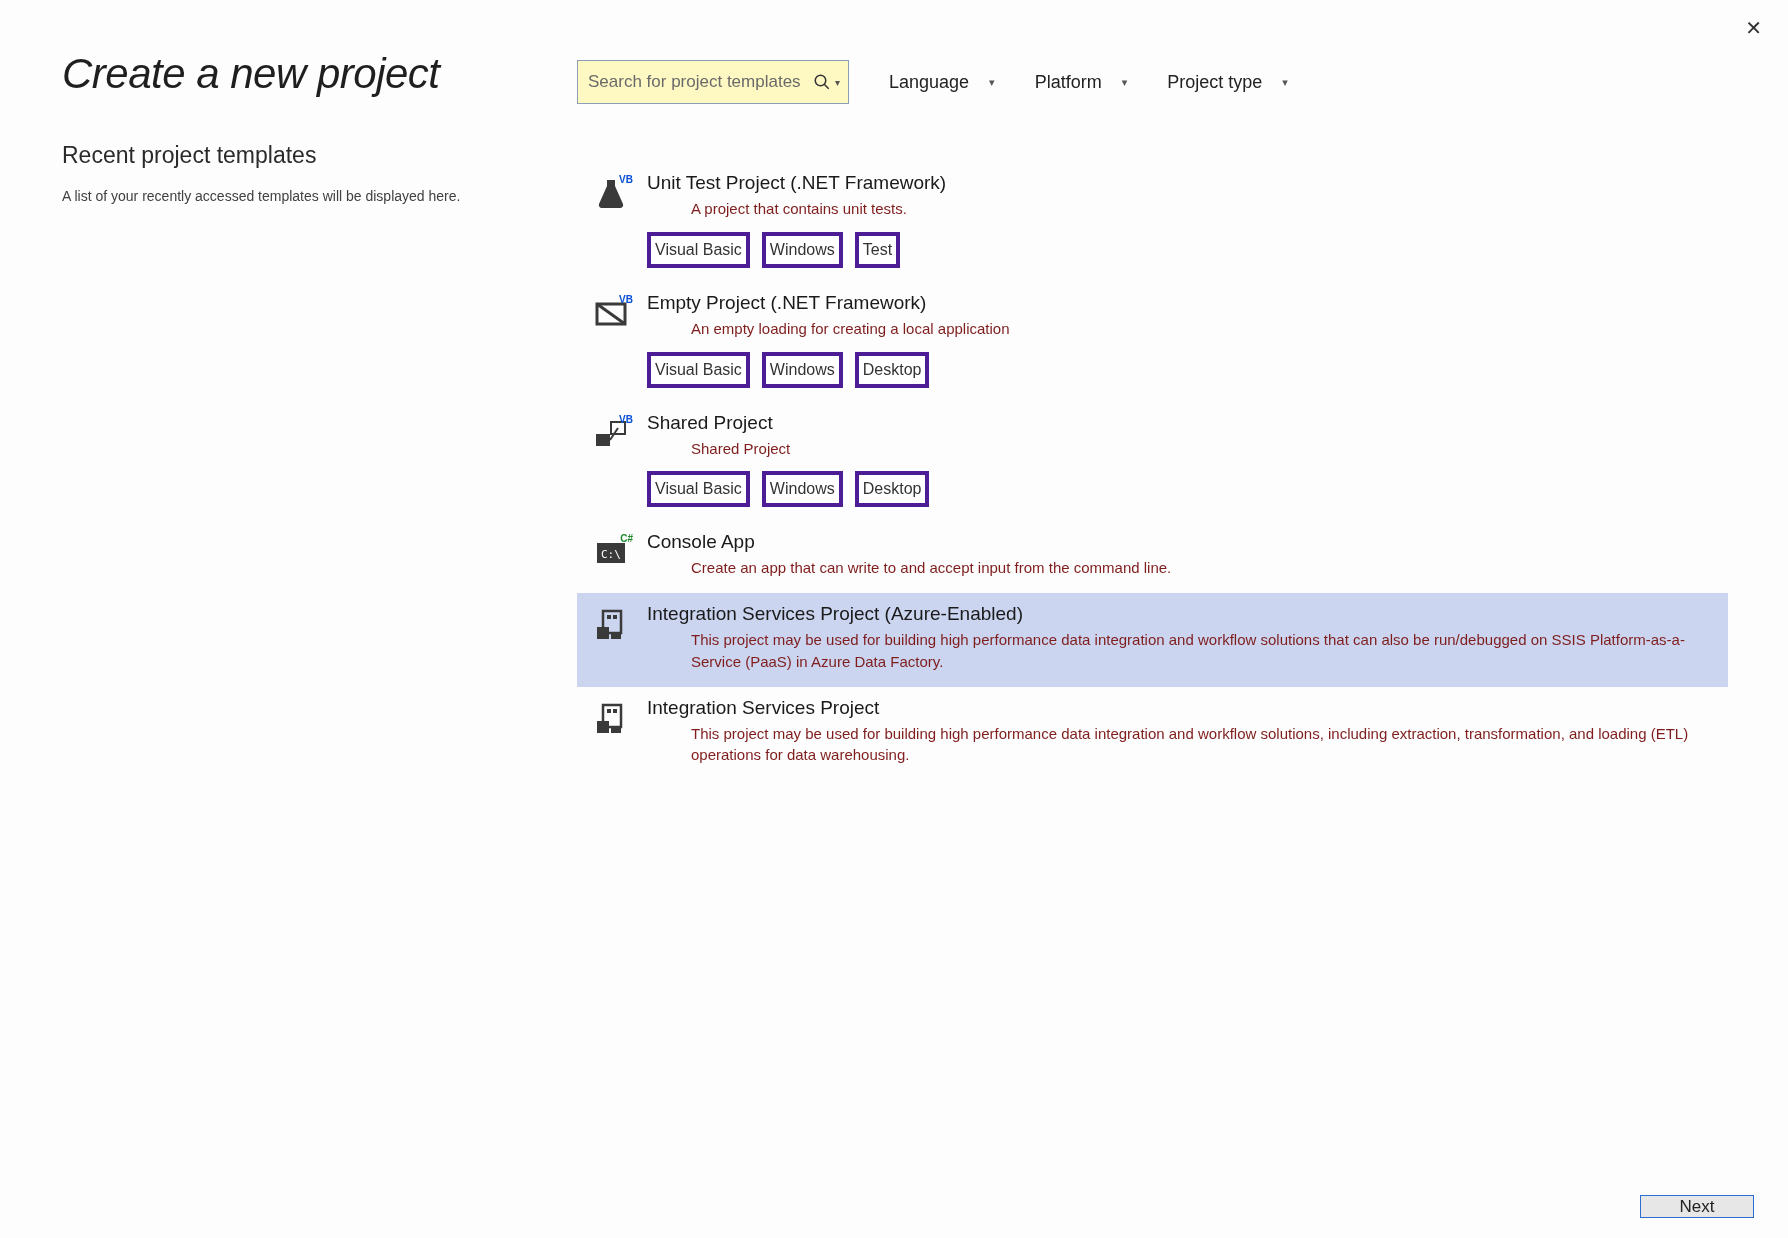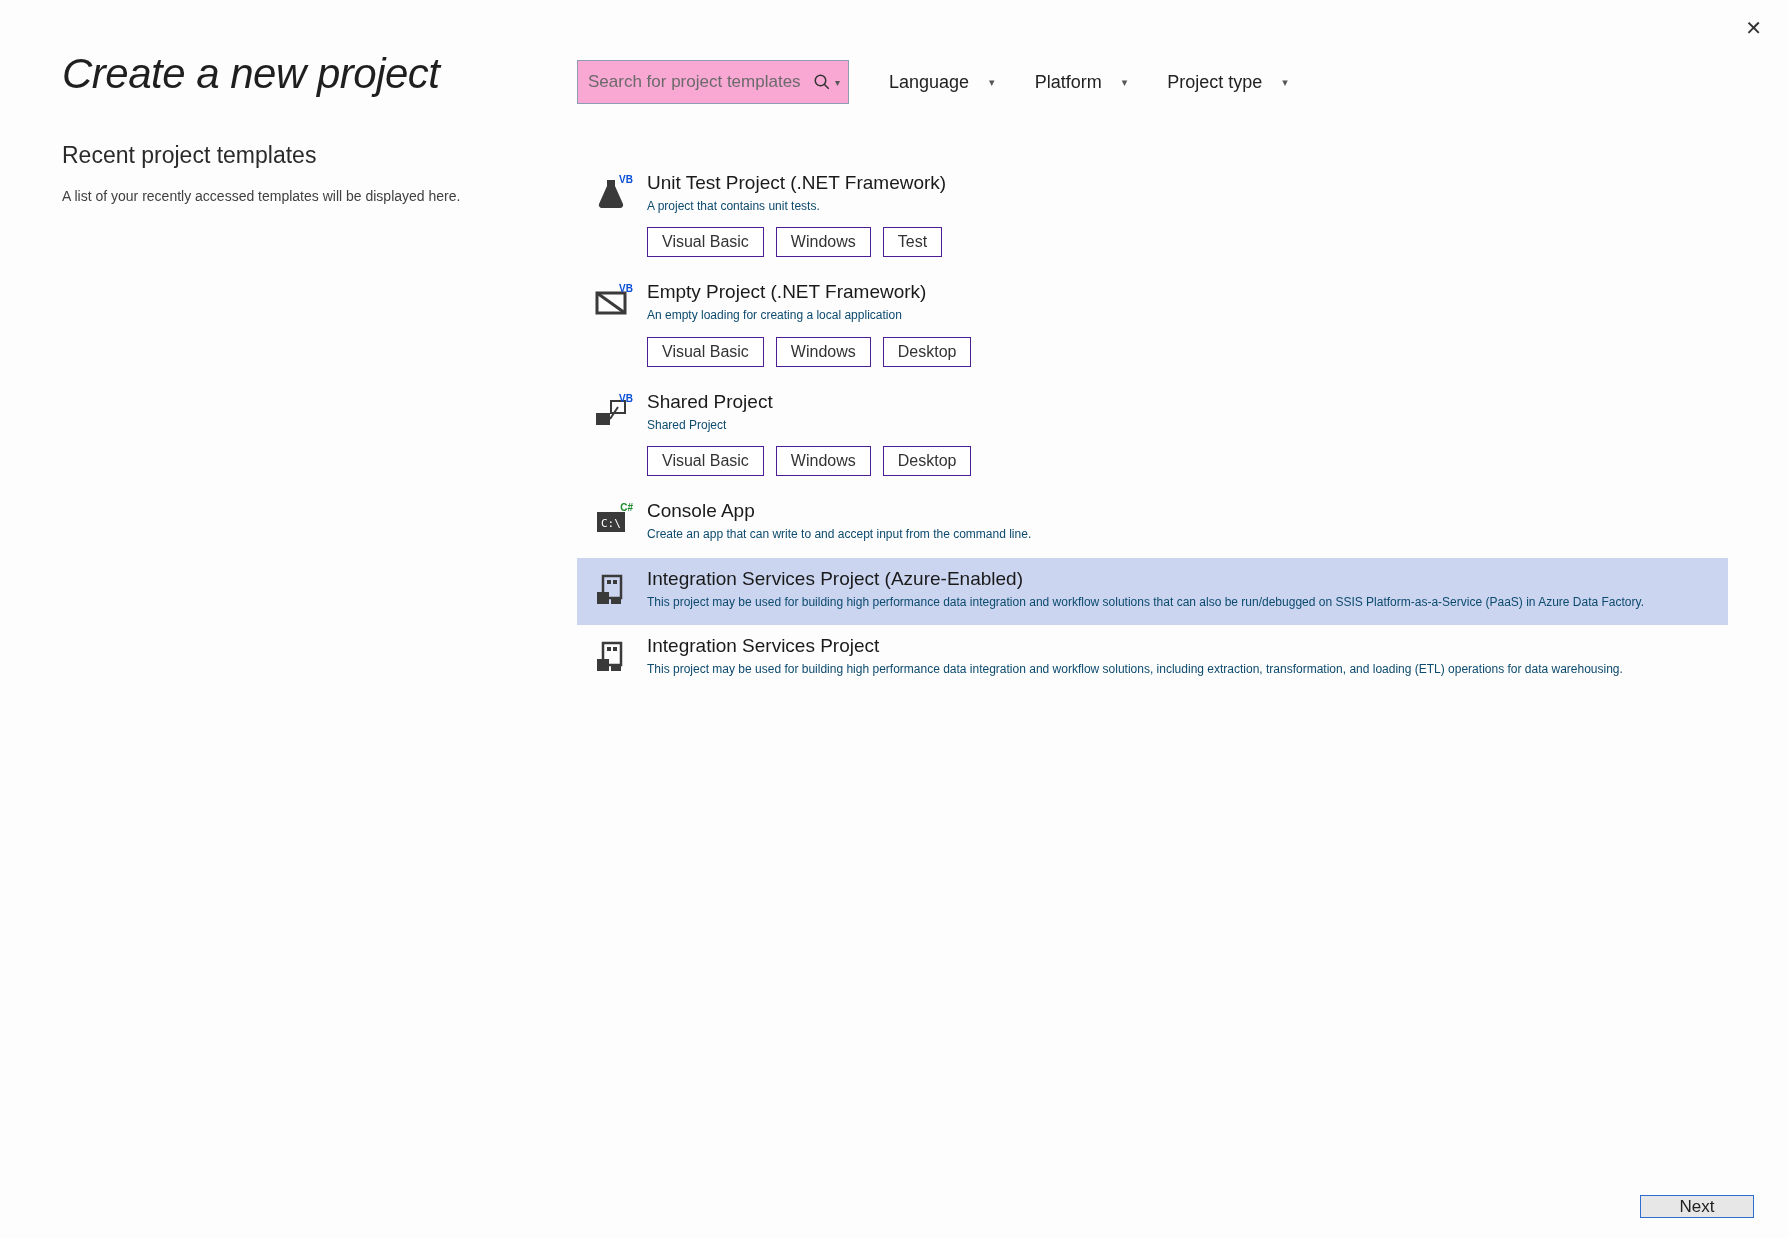--- a/index.html
+++ b/index.html
@@ -54,21 +54,21 @@
   .top-row {
     display: flex;
     align-items: center;
     gap: 40px;
     margin-bottom: 58px;
   }
   .search-box {
     display: flex;
     align-items: center;
     border: 1px solid #8d9db8;
-    background: #f9a8d4;
+    background: #fef9c3;
     height: 44px;
     width: 272px;
     padding: 0 8px 0 10px;
   }
   .search-input {
     border: none;
     outline: none;
     font-size: 17px;
     flex: 1;
     color: #333;
@@ -113,35 +113,36 @@
     margin-top: 4px;
     position: relative;
   }
   .tpl-body { flex: 1; }
   .tpl-title {
     font-size: 19px;
     font-weight: 400;
     color: #1a1a1a;
   }
   .tpl-desc {
-    font-size: 12px;
-    color: #0c4a6e;
+    font-size: 15px;
+    color: #7f1d1d;
     line-height: 1.45;
     margin-top: 4px;
+    margin-left: 44px;
   }
   .tpl-tags {
     display: flex;
     gap: 12px;
     margin-top: 12px;
   }
   .tpl-tag {
-    border: 1px solid #4c1d95;
+    border: 4px solid #4c1d95;
     background: #fff;
     font-size: 16px;
-    padding: 5px 14px;
+    padding: 5px 4px;
     color: #333;
   }
   .next-btn {
     position: absolute;
     bottom: 20px;
     right: 34px;
     width: 114px;
     height: 23px;
     border: 1px solid #2a6ecf;
     background: #e7e7e7;

